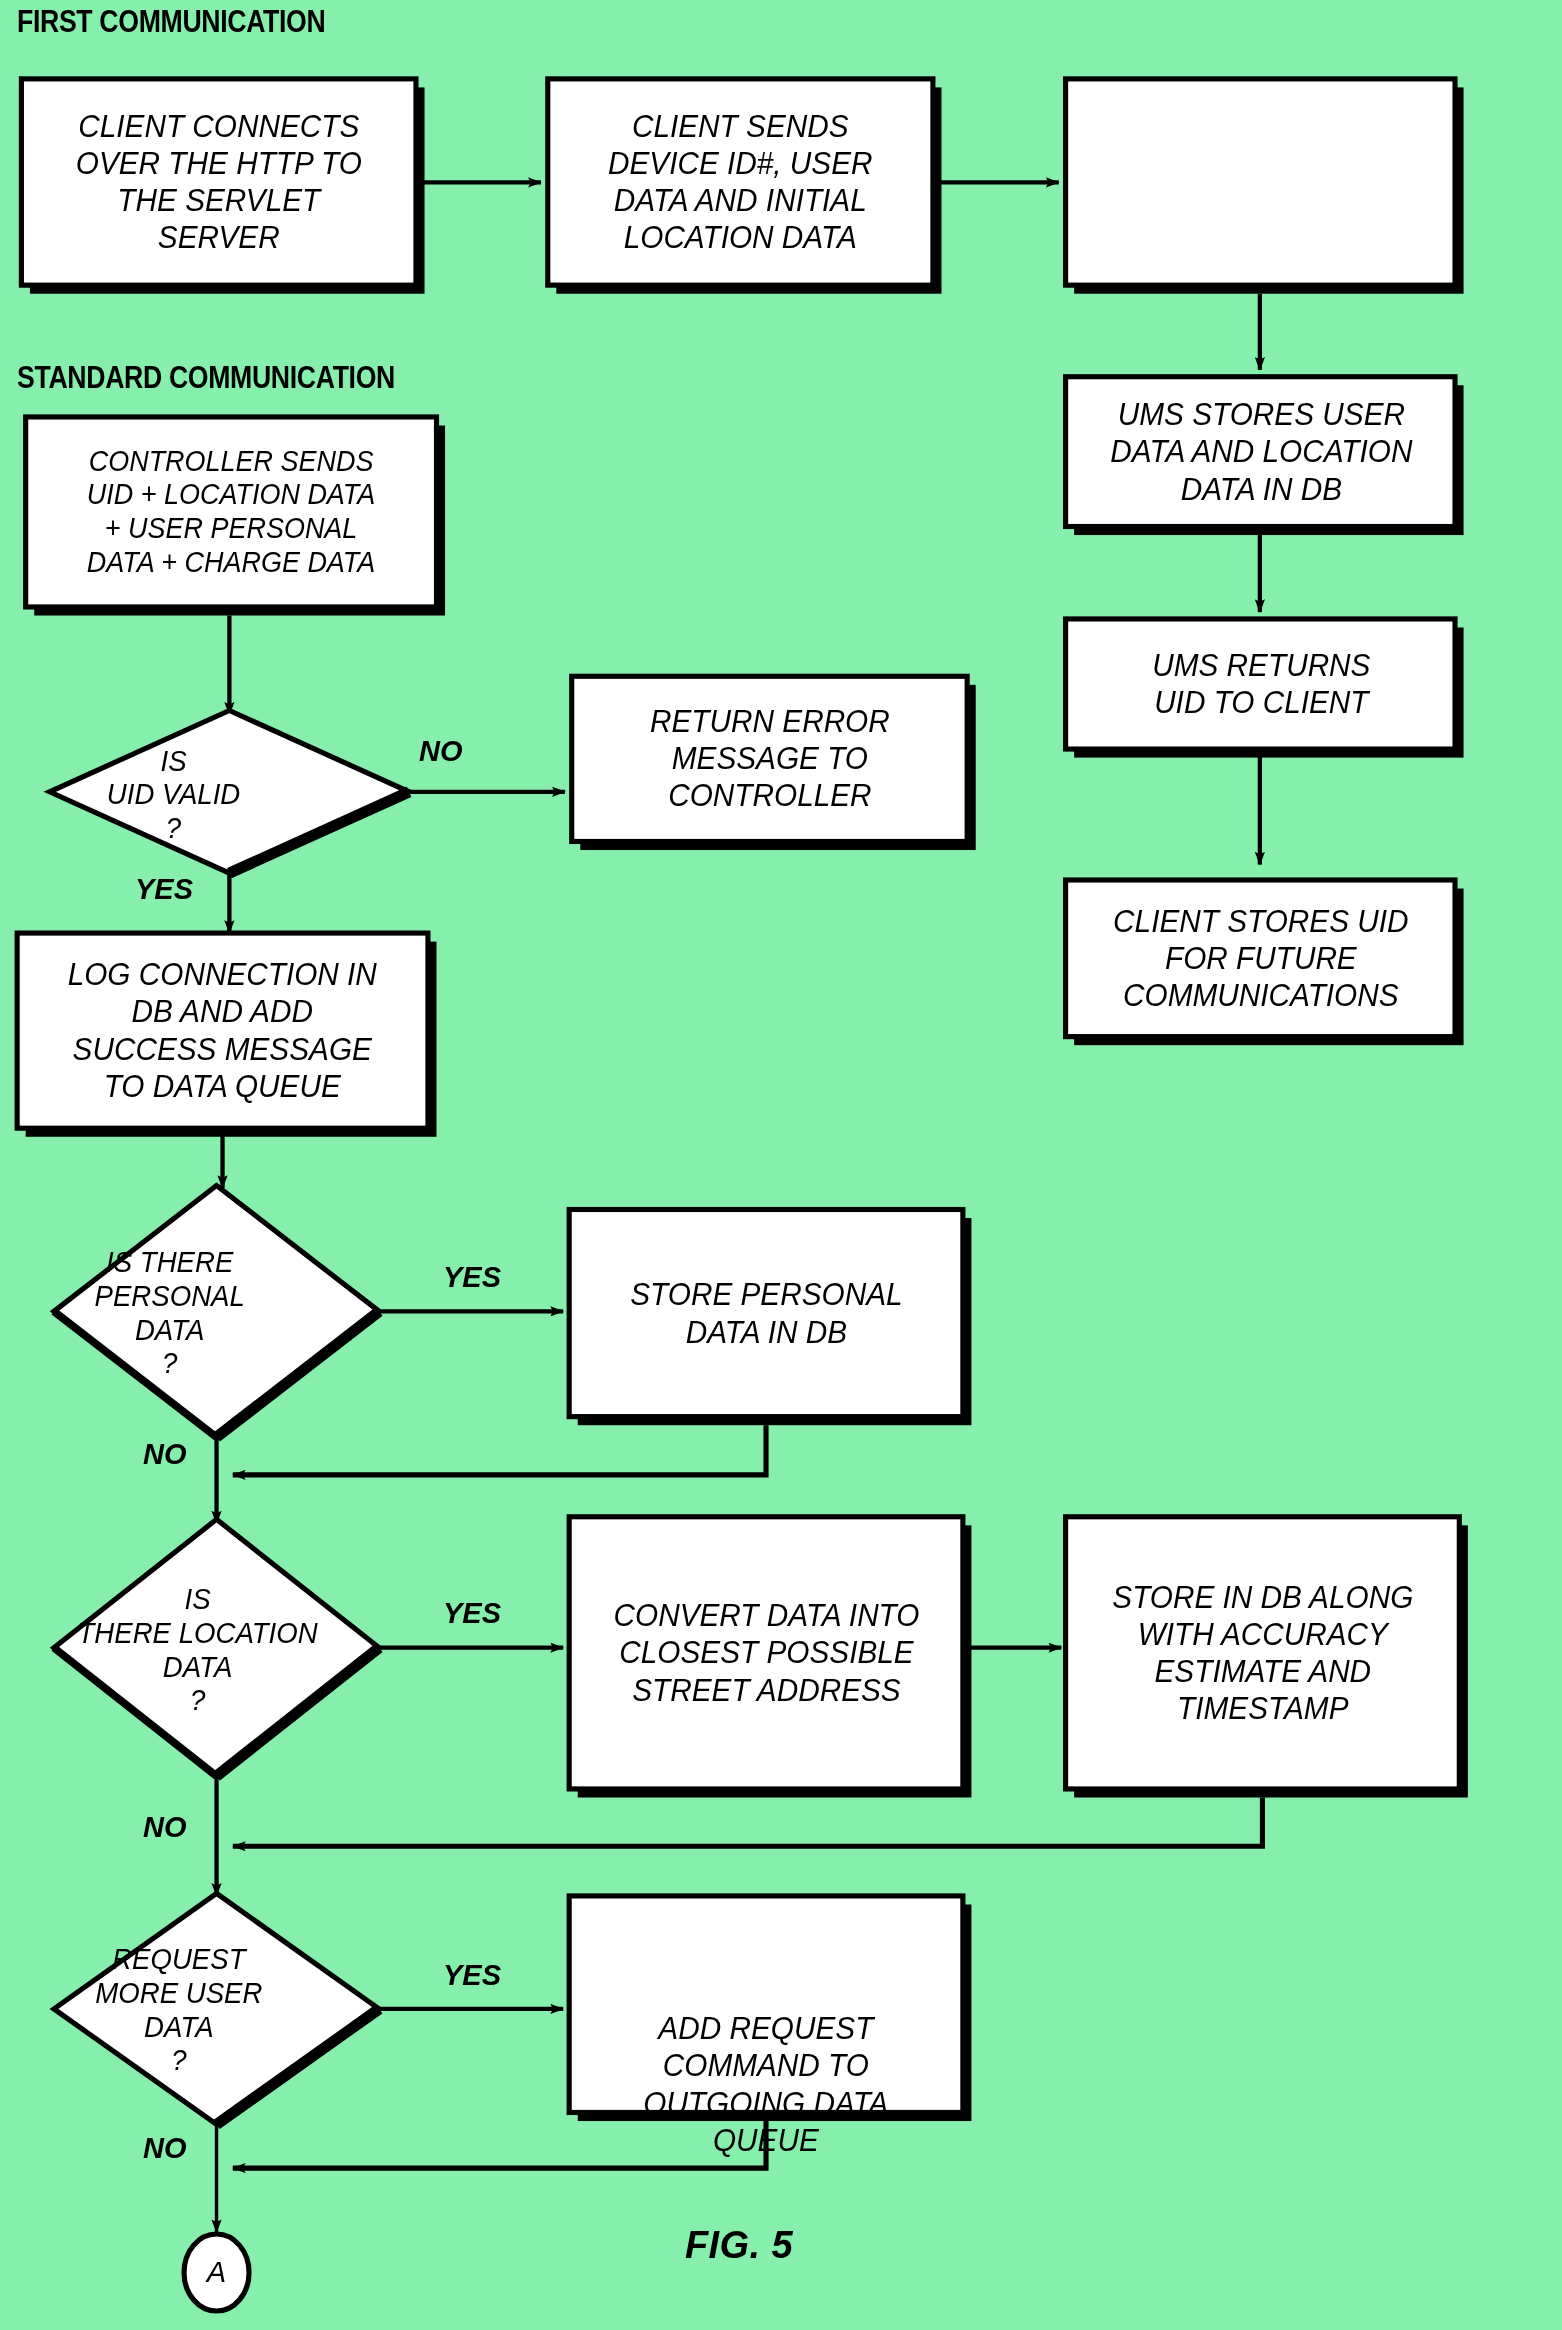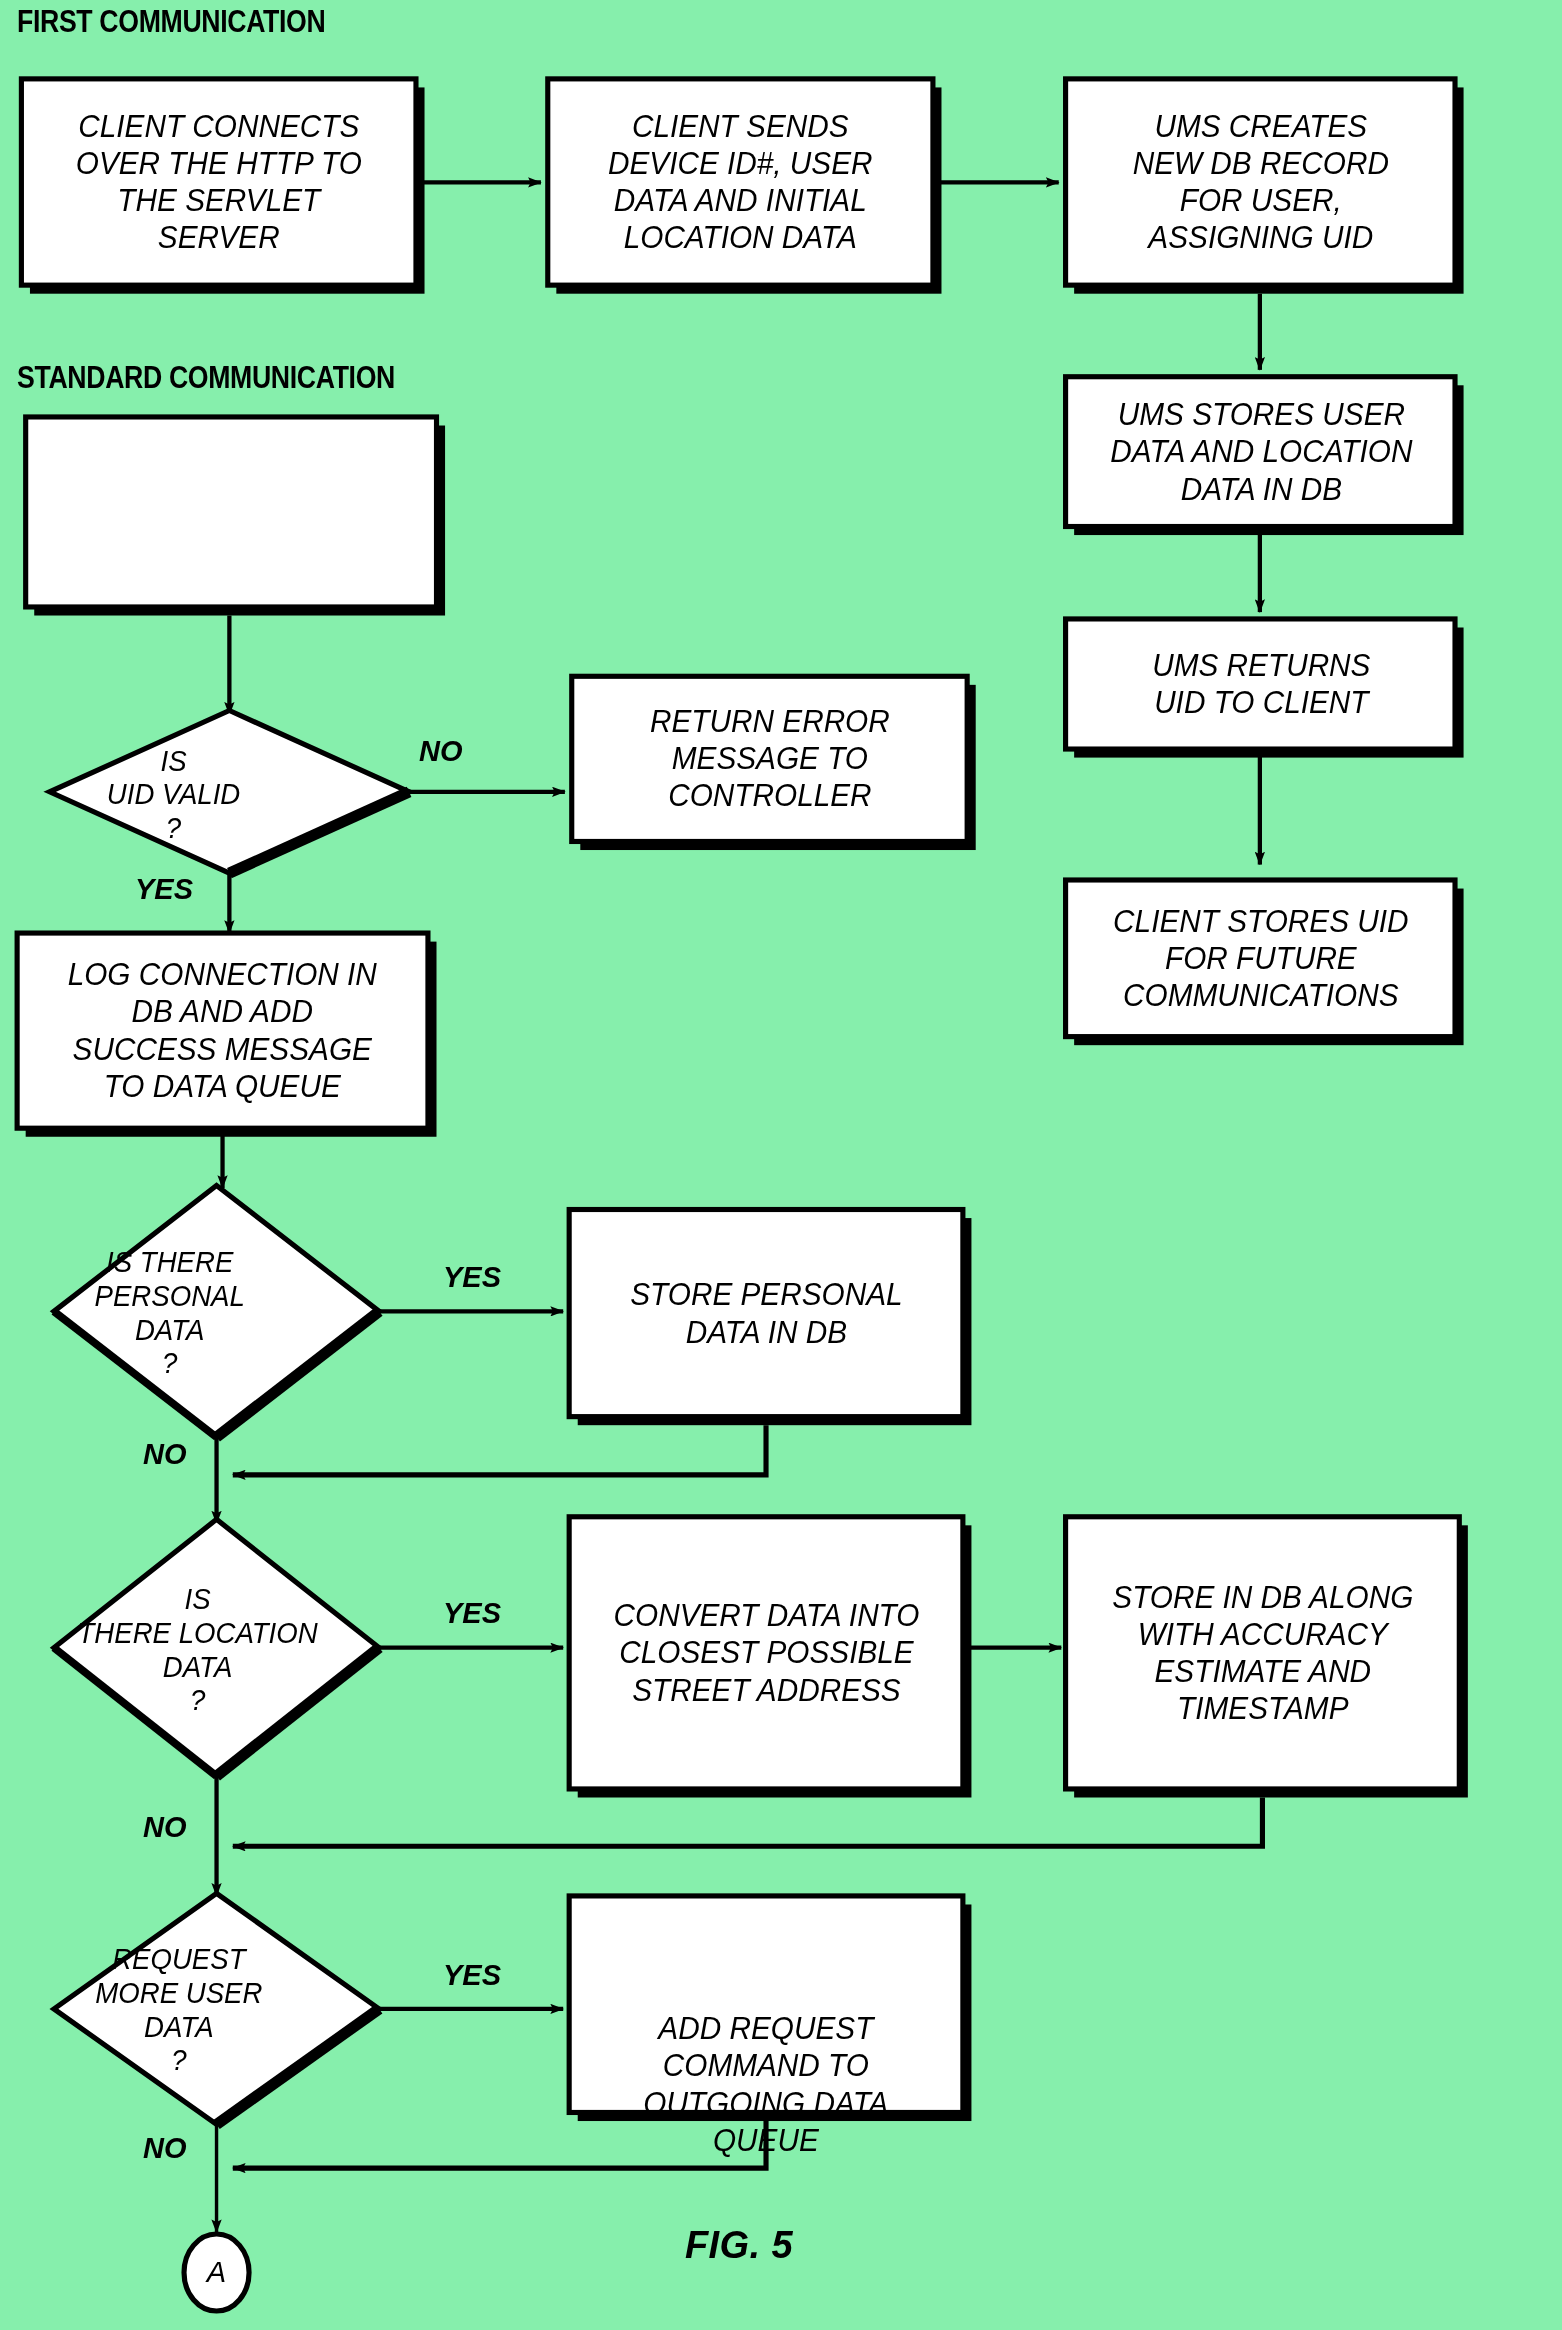--- a/index.html
+++ b/index.html
@@ -201,36 +201,36 @@
   <div class="hdr" style="left:17px; top:360px;">STANDARD COMMUNICATION</div>
 
   <div class="boxtext b-md" style="left:21.4px; top:79px; width:395px; height:206px;">
     <span>CLIENT CONNECTS<br>OVER THE HTTP TO<br>THE SERVLET<br>SERVER</span>
   </div>
 
   <div class="boxtext b-md" style="left:548px; top:79px; width:385px; height:206px;">
     <span>CLIENT SENDS<br>DEVICE ID#, USER<br>DATA AND INITIAL<br>LOCATION DATA</span>
   </div>
 
-  <div class="boxtext b-md" style="left:1066px; top:79px; width:390px; height:206px;">
-    <span>UMS CREATES<br>NEW DB RECORD<br>FOR USER,<br>ASSIGNING UID</span>
-  </div>
 
   <div class="boxtext b-md" style="left:1066px; top:377px; width:390px; height:150px;">
     <span>UMS STORES USER<br>DATA AND LOCATION<br>DATA IN DB</span>
   </div>
 
   <div class="boxtext b-md" style="left:1066px; top:619px; width:390px; height:130px;">
     <span>UMS RETURNS<br>UID TO CLIENT</span>
   </div>
 
   <div class="boxtext b-md" style="left:1066px; top:880px; width:390px; height:157px;">
     <span>CLIENT STORES UID<br>FOR FUTURE<br>COMMUNICATIONS</span>
   </div>
 
+  <div class="boxtext b-sm" style="left:26px; top:417px; width:411px; height:190px;">
+    <span>CONTROLLER SENDS<br>UID + LOCATION DATA<br>+ USER PERSONAL<br>DATA + CHARGE DATA</span>
+  </div>
 
   <div class="boxtext b-md" style="left:572px; top:676px; width:396px; height:165px;">
     <span>RETURN ERROR<br>MESSAGE TO<br>CONTROLLER</span>
   </div>
 
   <div class="boxtext b-md" style="left:17px; top:933px; width:411px; height:195px;">
     <span>LOG CONNECTION IN<br>DB AND ADD<br>SUCCESS MESSAGE<br>TO DATA QUEUE</span>
   </div>
 
   <div class="boxtext b-md" style="left:569px; top:1210px; width:394px; height:207px;">

